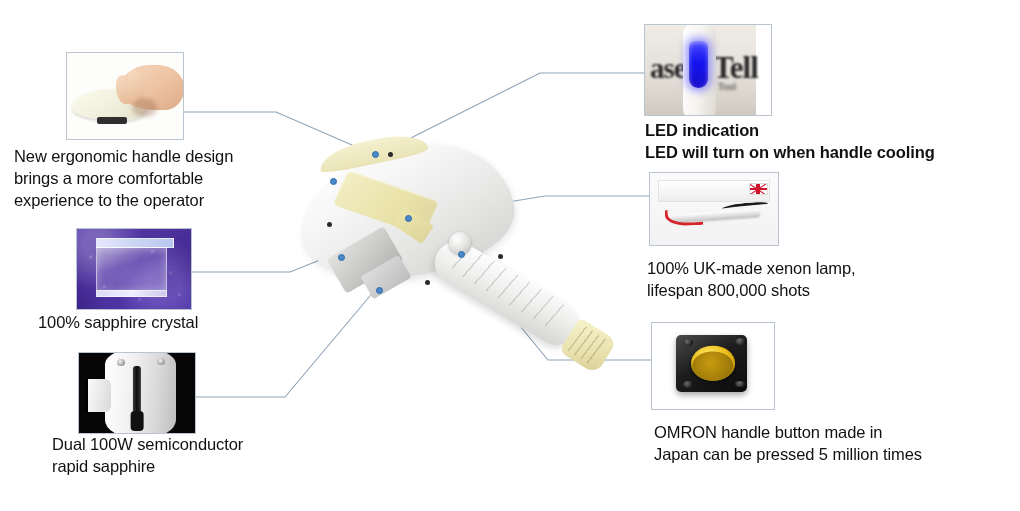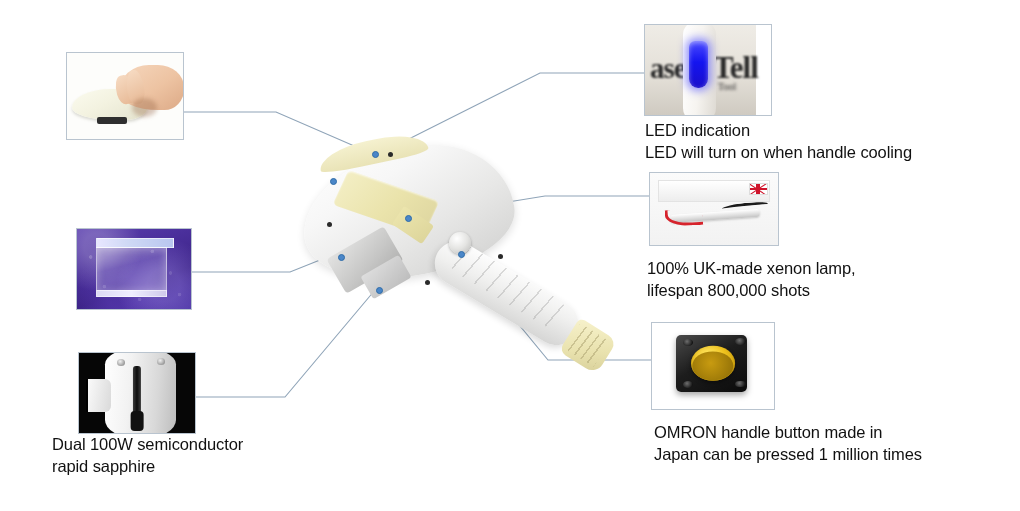--- a/index.html
+++ b/index.html
@@ -363,30 +363,34 @@
     <div class="inner">
       <div class="bg"></div>
       <div class="body"></div>
       <div class="foot"></div>
       <div class="hand"></div>
       <div class="finger f1"></div>
       <div class="finger f2"></div>
       <div class="thumbshade"></div>
     </div>
   </div>
+  <div class="caption" style="left:14px; top:146px; width:260px;">New ergonomic handle design
+brings a more comfortable
+experience to the operator</div>
 
   <div class="photo p-sapph" style="left:76px; top:228px; width:116px; height:82px;">
     <div class="inner">
       <div class="bg"></div>
       <div class="speck"></div>
       <div class="topfacet"></div>
       <div class="crystal"></div>
       <div class="botfacet"></div>
     </div>
   </div>
+  <div class="caption" style="left:38px; top:312px; width:250px;">100% sapphire crystal</div>
 
   <div class="photo p-semi" style="left:78px; top:352px; width:118px; height:82px;">
     <div class="inner">
       <div class="bg"></div>
       <div class="shell"></div>
       <div class="sidepanel"></div>
       <div class="strip"></div>
       <div class="tipdark"></div>
       <div class="screw s1"></div>
       <div class="screw s2"></div>
@@ -400,21 +404,21 @@
       <div class="bg"></div>
       <div class="panel"></div>
       <div class="whiteedge"></div>
       <div class="blurtxt t-left">ase</div>
       <div class="blurtxt t-right">Tell</div>
       <div class="blurtxt t-sub">Tool</div>
       <div class="handle"></div>
       <div class="ledlamp"></div>
     </div>
   </div>
-  <div class="caption" style="left:645px; top:120px; width:350px;">LED indication
+  <div class="caption" style="left:645px; top:120px; width:350px;font-weight:bold;">LED indication
 LED will turn on when handle cooling</div>
 
   <div class="photo p-xen" style="left:649px; top:172px; width:130px; height:74px;">
     <div class="inner">
       <div class="bg"></div>
       <div class="box"></div>
       <div class="flag">
         <i class="d1"></i>
           <i class="d2"></i>
           <i class="h"></i>
@@ -434,15 +438,15 @@
       <div class="housing"></div>
       <div class="hole h1"></div>
       <div class="hole h2"></div>
       <div class="hole h3"></div>
       <div class="hole h4"></div>
       <div class="btn"></div>
       <div class="btncore"></div>
     </div>
   </div>
   <div class="caption" style="left:654px; top:422px; width:350px;">OMRON handle button made in
-Japan can be pressed 1 million times</div>
+Japan can be pressed 5 million times</div>
 
 </div>
 
 </body></html>

